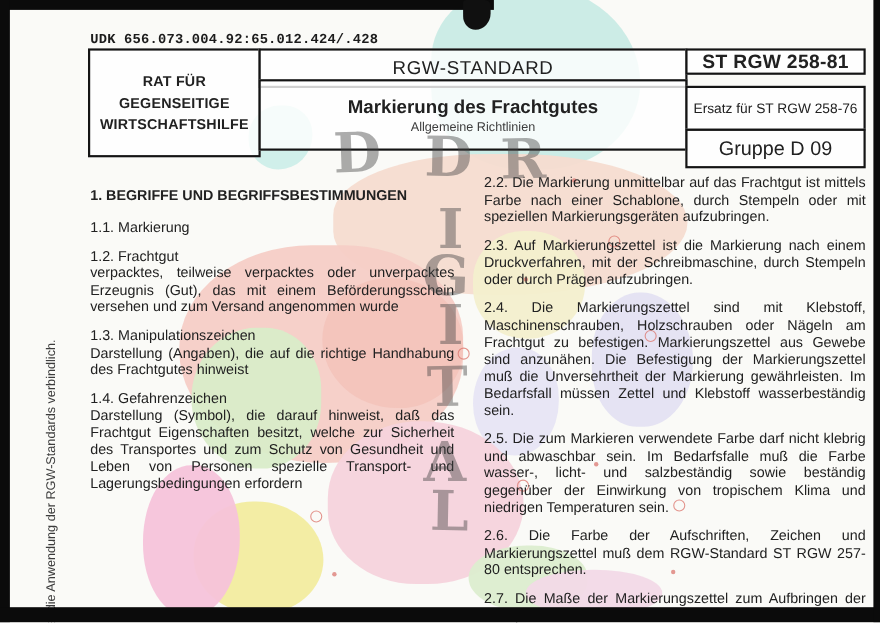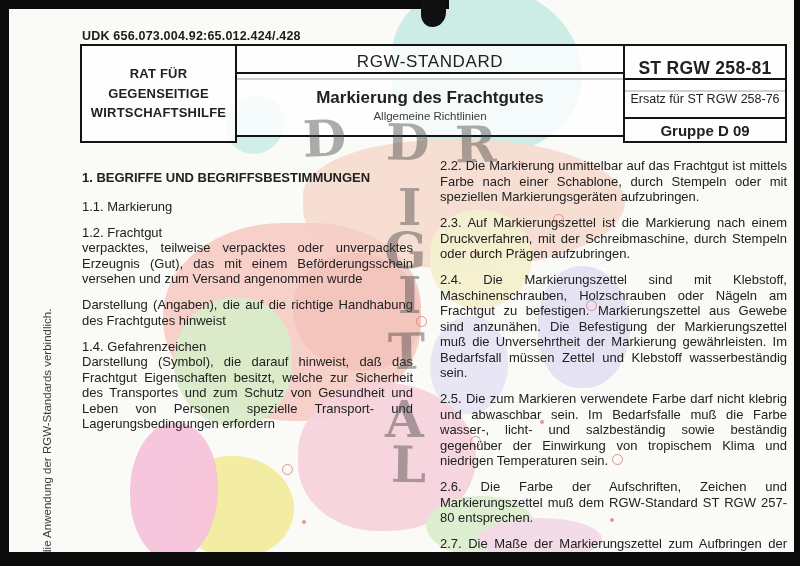--- a/index.html
+++ b/index.html
@@ -44,34 +44,34 @@
   .wm-r  { left:455px; top:120px; transform:rotate(-1deg); }
   .wm-i1 { left:398px; top:183px; }
   .wm-g  { left:384px; top:226px; transform:rotate(2deg); }
   .wm-i2 { left:398px; top:271px; }
   .wm-t  { left:388px; top:327px; transform:rotate(-1deg); }
   .wm-a  { left:385px; top:395px; }
   .wm-l  { left:391px; top:440px; transform:rotate(1deg); }
   
   .content { position:absolute; inset:0; z-index:2; color:#212121; }
   .udk { position:absolute; left:82px; top:29px; font-size:12.5px; font-weight:bold;
-         letter-spacing:.2px; color:#1c1c1c; }
+         letter-spacing:.2px; color:#1c1c1c;font-family:Liberation Mono, monospace; }
   .htable { position:absolute; left:80px; top:44px; width:707px; height:99px; }
   .cell { position:absolute; box-sizing:border-box; border:2px solid #141414;
           background:rgba(255,255,255,0.8); display:flex; align-items:center;
           justify-content:center; text-align:center; }
   .c-org      { left:0;   top:0;  width:157px; height:99px; flex-direction:column;
                 font-size:13px; font-weight:bold; line-height:1.5; letter-spacing:.2px; }
   .c-std      { left:155px; top:0;  width:390px; height:36px;
                 font-size:17px; font-weight:normal; letter-spacing:.6px; }
   .c-title    { left:155px; top:28px; width:390px; height:65px; flex-direction:column; }
-  .c-num      { left:543px; top:0;  width:164px; height:48px;
+  .c-num      { left:543px; top:0;  width:164px; height:24px;
                 font-size:17.5px; font-weight:bold; letter-spacing:.3px; }
   .c-repl     { left:543px; top:34px; width:164px; height:41px; font-size:12.5px; }
-  .c-group    { left:543px; top:73px; width:164px; height:26px; font-size:15px;font-weight:bold; }
+  .c-group    { left:543px; top:73px; width:164px; height:36px; font-size:18px; }
   .title-main { font-size:17px; font-weight:bold; }
   .title-sub  { font-size:11.5px; color:#3d3d3d; margin-top:2px; }
   .col { position:absolute; top:158px; font-size:13px; line-height:15.5px;
          text-align:justify; }
   .col-left  { left:82px;  width:331px; }
   .col-right { left:440px; width:347px; }
   .col p { margin:0; }
   .col .gap-sec { margin-bottom:10.5px; }
   .heading-1 { font-weight:bold; margin:12px 0 13px 0 !important; text-align:left; }
   .sec-label { display:block; }
@@ -151,20 +151,21 @@
     <div class="col col-left">
       <p class="heading-1">1. BEGRIFFE UND BEGRIFFSBESTIMMUNGEN</p>
       <p class="gap-sec">
         <span class="sec-label">1.1. Markierung</span>
       </p>
       <p class="gap-sec">
         <span class="sec-label">1.2. Frachtgut</span>
         <span>verpacktes, teilweise verpacktes oder unverpacktes Erzeugnis (Gut), das mit einem Beförderungsschein versehen und zum Versand angenommen wurde</span>
       </p>
       <p class="gap-sec">
+        <span class="sec-label">1.3. Manipulationszeichen</span>
         <span>Darstellung (Angaben), die auf die richtige Handhabung des Frachtgutes hinweist</span>
       </p>
       <p class="gap-sec">
         <span class="sec-label">1.4. Gefahrenzeichen</span>
         <span>Darstellung (Symbol), die darauf hinweist, daß das Frachtgut Eigenschaften besitzt, welche zur Sicherheit des Transportes und zum Schutz von Gesundheit und Leben von Personen spezielle Transport- und Lagerungsbedingungen erfordern</span>
       </p>
     </div>
 
     <div class="col col-right">
       <p class="gap-sec">2.2. Die Markierung unmittelbar auf das Frachtgut ist mittels Farbe nach einer Schablone, durch Stempeln oder mit speziellen Markierungsgeräten aufzubringen.</p>

